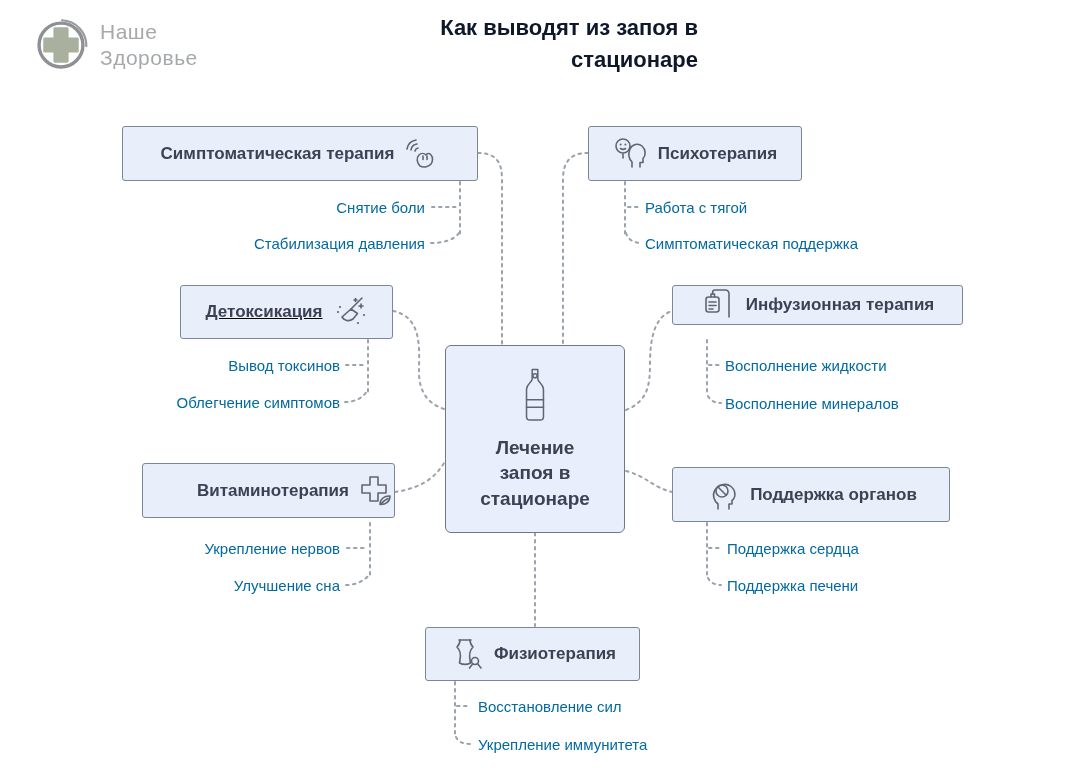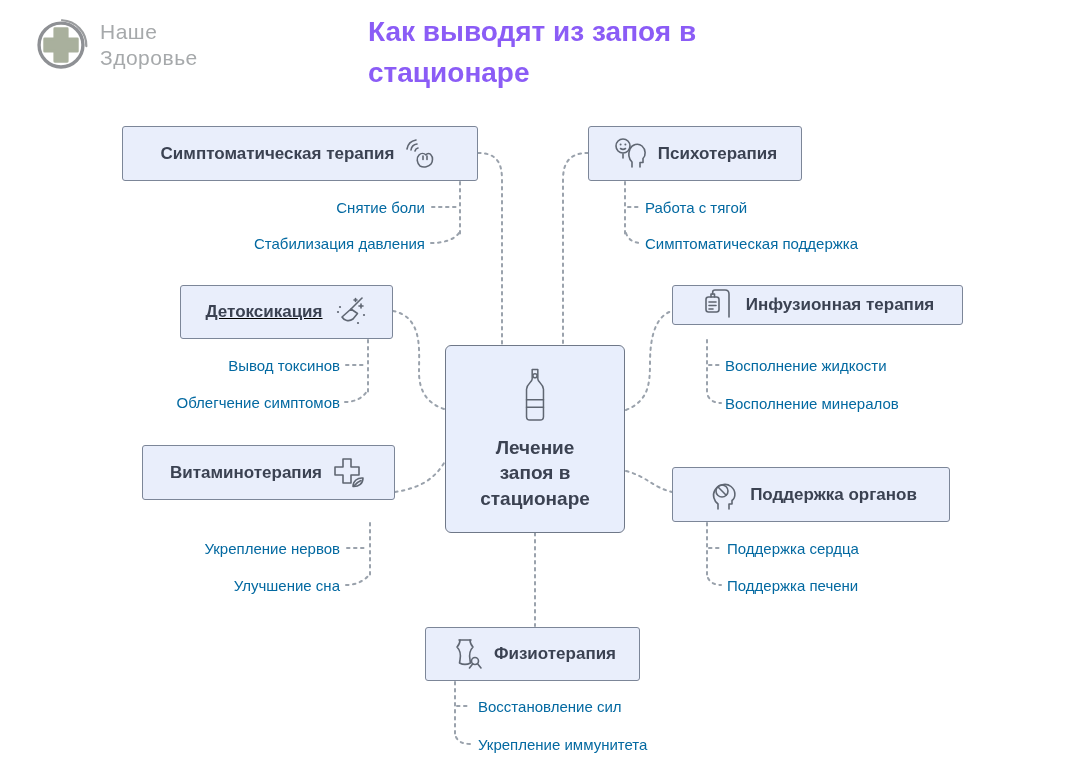--- a/index.html
+++ b/index.html
@@ -14,41 +14,41 @@
     background:#ffffff;
     overflow:hidden;
   }
   
   .logo{position:absolute;left:34px;top:18px;display:flex;align-items:center;gap:12px;}
   .logo-icon svg{display:block;}
   .logo-text{color:#a6a9ab;font-size:21px;font-weight:300;line-height:1.25;letter-spacing:.5px;}
   
   .main-title{
     position:absolute;left:368px;top:12px;width:330px;
-    text-align:left;font-size:28px;font-weight:bold;color:#8b5cf6;line-height:1.45;
+    text-align:right;font-size:22px;font-weight:bold;color:#0f172a;line-height:1.45;
   }
   
   svg.connectors{position:absolute;left:0;top:0;}
   .connectors path{
     fill:none;stroke:#9aa2ac;stroke-width:2;
     stroke-dasharray:2.5 4.5;stroke-linecap:round;
   }
   
   .node{
     position:absolute;display:flex;align-items:center;justify-content:center;gap:9px;
     background:#e9eefb;border:1.6px solid #7c8698;border-radius:3px;box-sizing:border-box;
   }
   .node-label{font-weight:bold;font-size:17px;color:#3b4252;white-space:nowrap;}
   .icon svg{display:block;}
   .icon-stroke{fill:none;stroke:#5f6672;stroke-width:1.6;stroke-linecap:round;stroke-linejoin:round;}
   .node-1{left:122px;top:126px;width:356px;height:55px;}
   .node-2{left:588px;top:126px;width:214px;height:55px;}
   .node-3{left:180px;top:285px;width:213px;height:54px;text-decoration:underline;}
   .node-4{left:672px;top:285px;width:291px;height:40px;}
-  .node-5{left:142px;top:445px;width:253px;height:55px;}
+  .node-5{left:142px;top:463px;width:253px;height:55px;justify-content:flex-end;}
   .node-6{left:672px;top:467px;width:278px;height:55px;}
   .node-7{left:425px;top:627px;width:215px;height:54px;}
   
   .center-node{
     position:absolute;left:445px;top:345px;width:180px;height:188px;
     background:#e8eefc;border:1.7px solid #6f7888;border-radius:6px;box-sizing:border-box;
     display:flex;flex-direction:column;align-items:center;justify-content:center;gap:12px;
   }
   .center-label{font-weight:bold;font-size:19px;color:#3b4252;line-height:1.35;text-align:center;}
   

